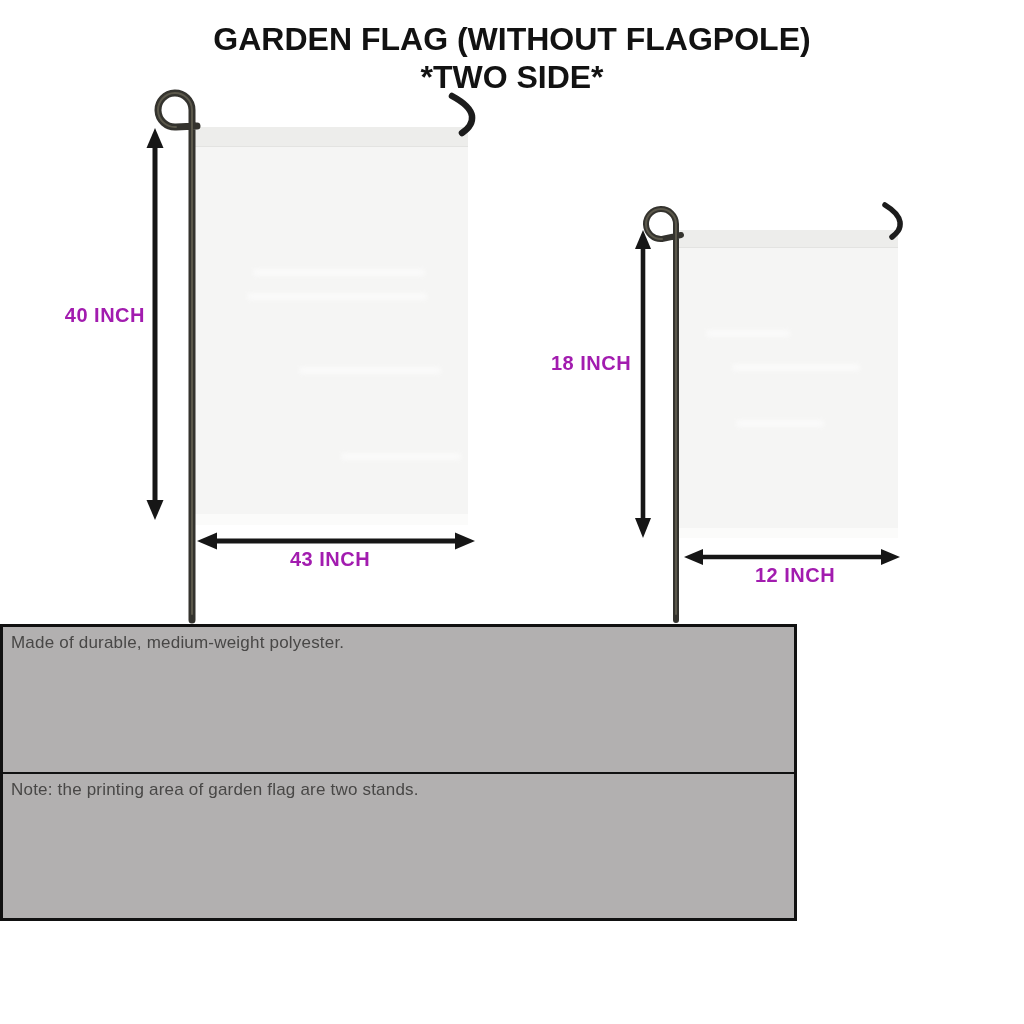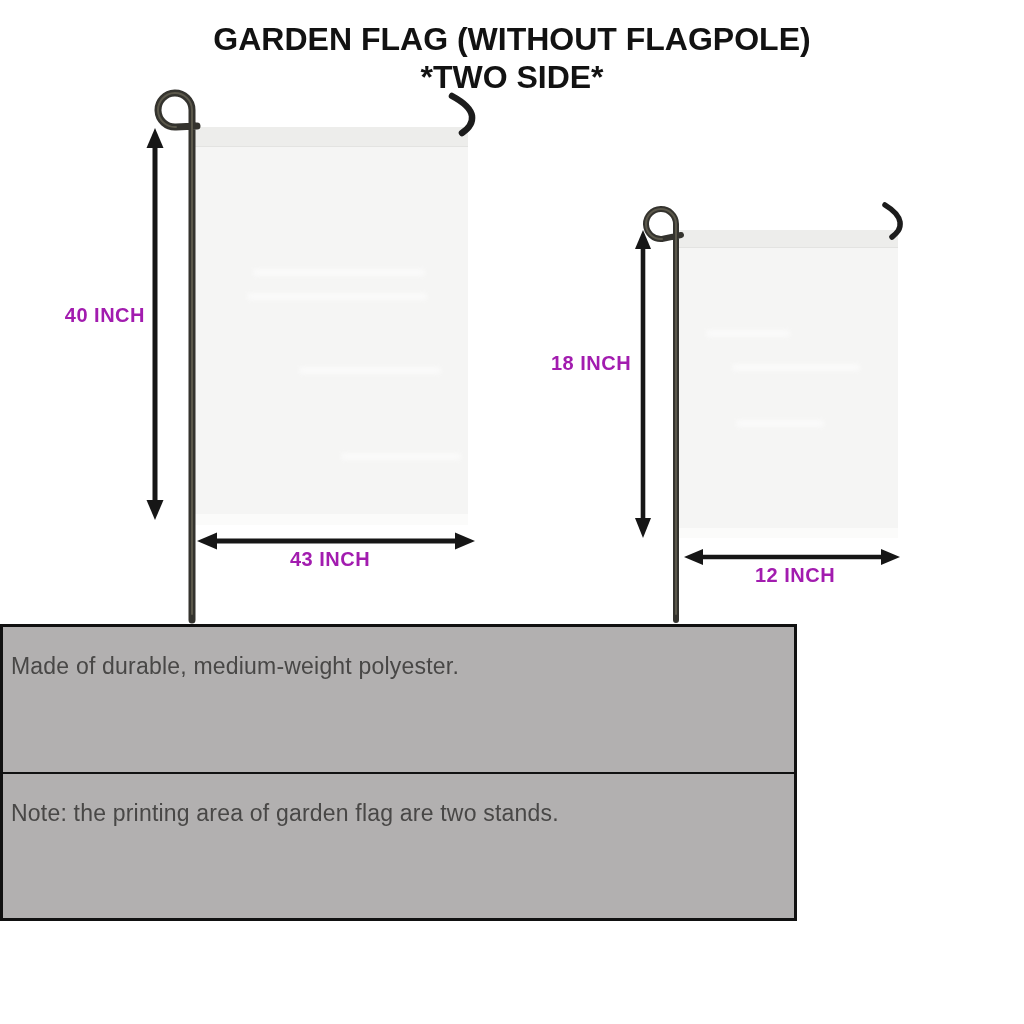--- a/index.html
+++ b/index.html
@@ -53,22 +53,22 @@
   .arrow-head { fill: #161616; stroke: none; }
 
   
   .features-table {
     position: absolute; left: 0; top: 624px; width: 797px; height: 297px;
     box-sizing: border-box; border: 3px solid #111111;
     display: flex; flex-direction: column; background: #ffffff;
   }
   .feature-row {
     flex: 1 1 0; box-sizing: border-box;
-    padding: 26px 10px 0 8px;
-    font-size: 23px; letter-spacing: 0.2px; color: #3e3e3e;
+    padding: 6px 10px 0 8px;
+    font-size: 17px; letter-spacing: 0.2px; color: #3e3e3e;
     overflow: hidden; white-space: nowrap;
   }
   .feature-row + .feature-row { border-top: 2.5px solid #111111; }
   .feature-row.shaded { background: #b2b0b0; color: #484746; }
 </style>
 </head>
 <body>
 
 <div class="page">
 

